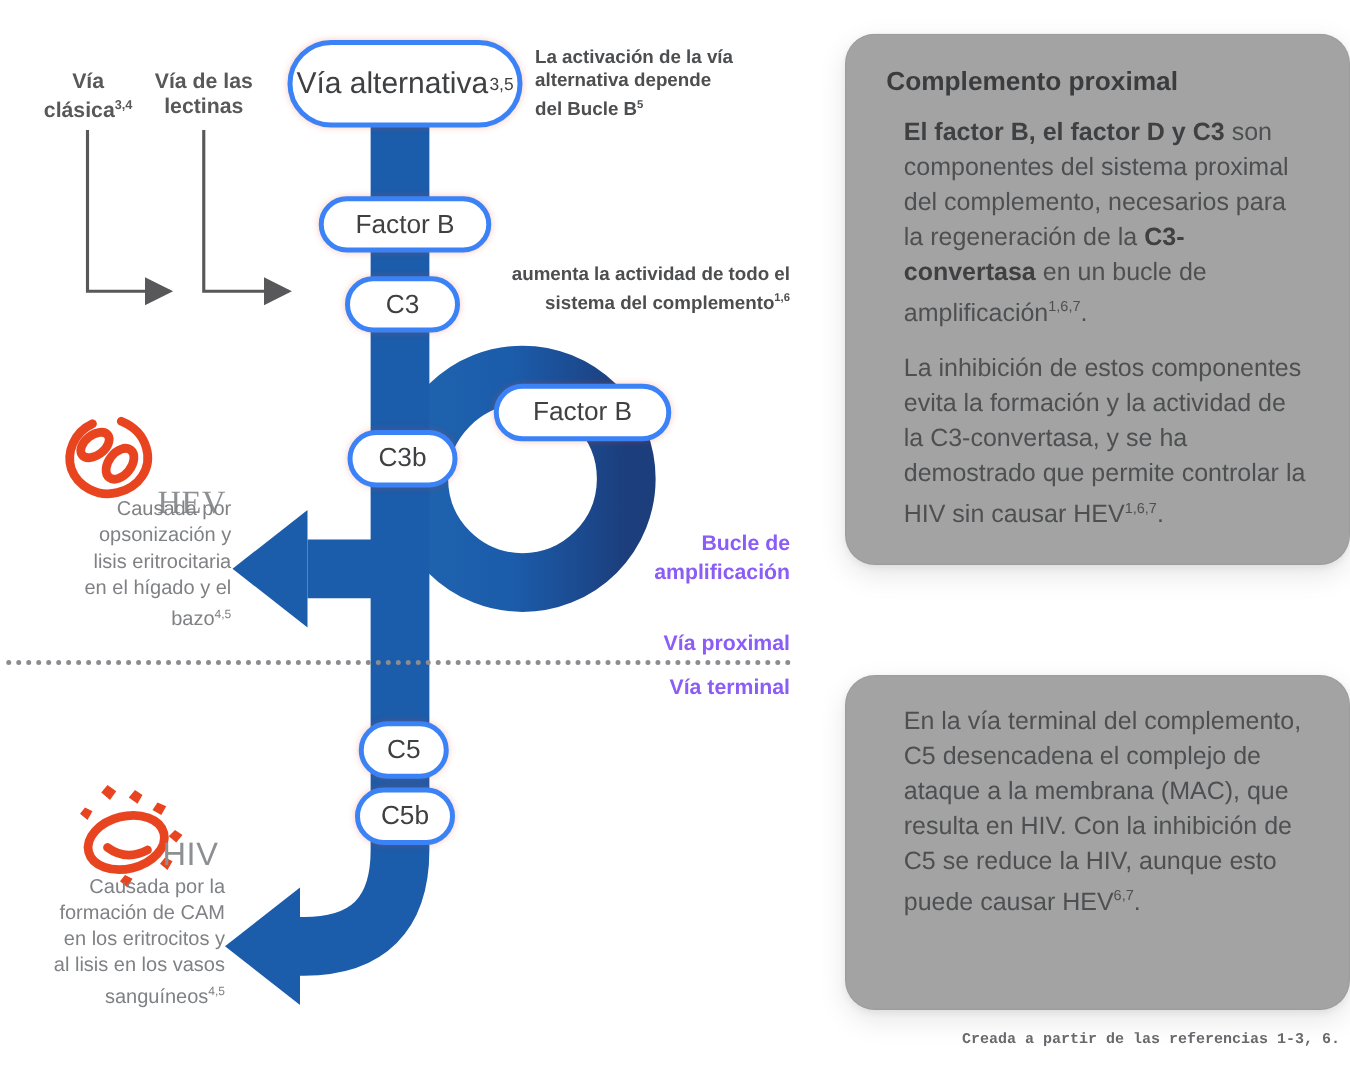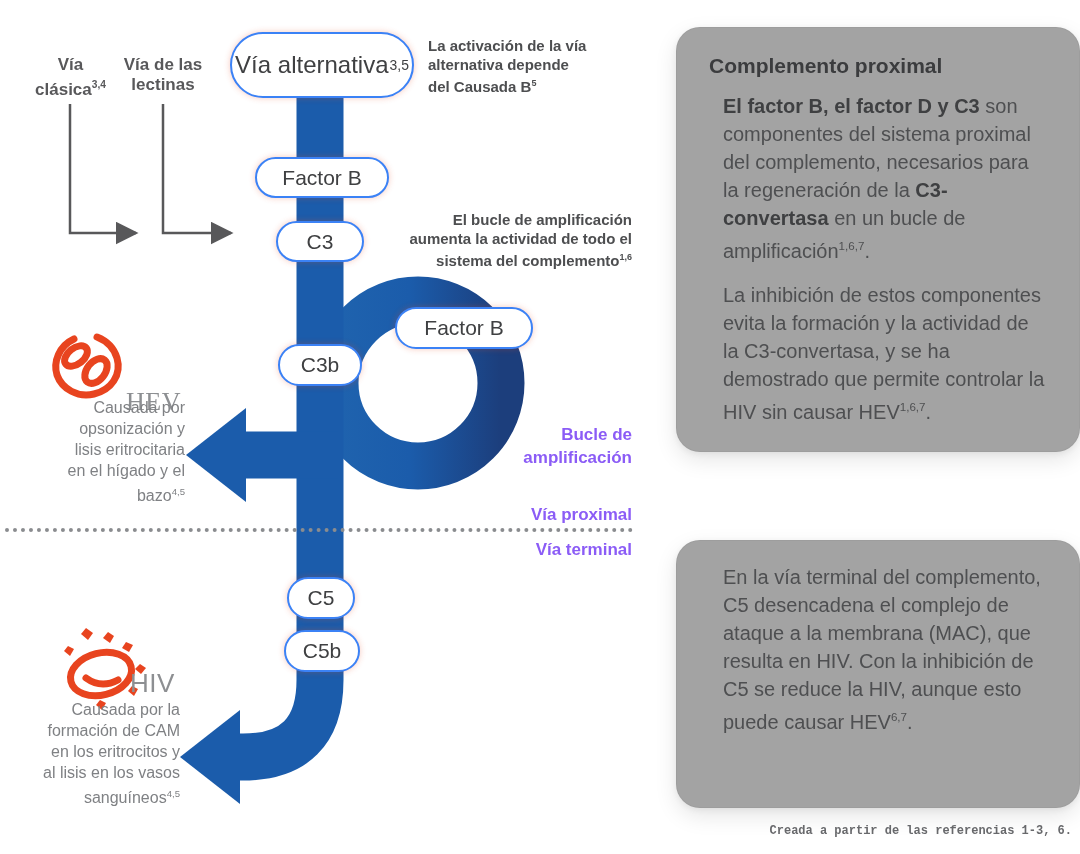--- a/index.html
+++ b/index.html
@@ -6,21 +6,21 @@
   .stage{position:relative;width:1080px;height:854px;background:#ffffff;overflow:hidden;
          font-family:"Liberation Sans", sans-serif;}
   
   .flow-svg{position:absolute;left:0;top:0;}
   
   .pathway-label{position:absolute;text-align:center;font-size:17px;font-weight:700;
                  color:#58585a;line-height:20px;}
   .pathway-label sup{font-size:60%;}
   
   .pill{position:absolute;display:flex;align-items:center;justify-content:center;
-        background:#ffffff;border:2px solid #3b82f6;border-radius:999px;
+        background:#ffffff;border:4px solid #3b82f6;border-radius:999px;
         color:#3f4042;box-shadow:0 0 6px rgba(232,75,39,0.30);white-space:nowrap;}
   .pill sup{font-size:58%;margin-left:1px;}
   .pill-lg{font-size:24px;}
   .pill-sm{font-size:21px;}
   
   .note{position:absolute;font-size:15px;font-weight:700;color:#4d4e50;line-height:19px;}
   .note sup{font-size:60%;}
   .note-right{text-align:right;}
   .seg-label{position:absolute;font-size:17px;font-weight:700;color:#8b5cf6;
              line-height:23px;text-align:right;}
@@ -103,25 +103,24 @@
   <div class="pill pill-sm" style="left:287px;top:577px;width:64px;height:38px;">
     <span>C5</span>
   </div>
   <div class="pill pill-sm" style="left:284px;top:630px;width:72px;height:38px;">
     <span>C5b</span>
   </div>
 
   <div class="note" style="left:428px;top:36px;">
     <div>La activación de la vía</div>
     <div>alternativa depende</div>
-    <div><span>del Causada B</span><sup>5</sup></div>
+    <div><span>del Bucle B</span><sup>5</sup></div>
   </div>
 
   <div class="note note-right" style="left:400px;top:210px;width:232px;">
-    <div>El bucle de amplificación</div>
     <div>aumenta la actividad de todo el</div>
     <div><span>sistema del complemento</span><sup>1,6</sup></div>
   </div>
 
   <div class="seg-label" style="left:400px;top:423px;width:232px;">
     <div>Bucle de</div>
     <div>amplificación</div>
   </div>
 
   <div class="seg-label" style="left:432px;top:503px;width:200px;">Vía proximal</div>

